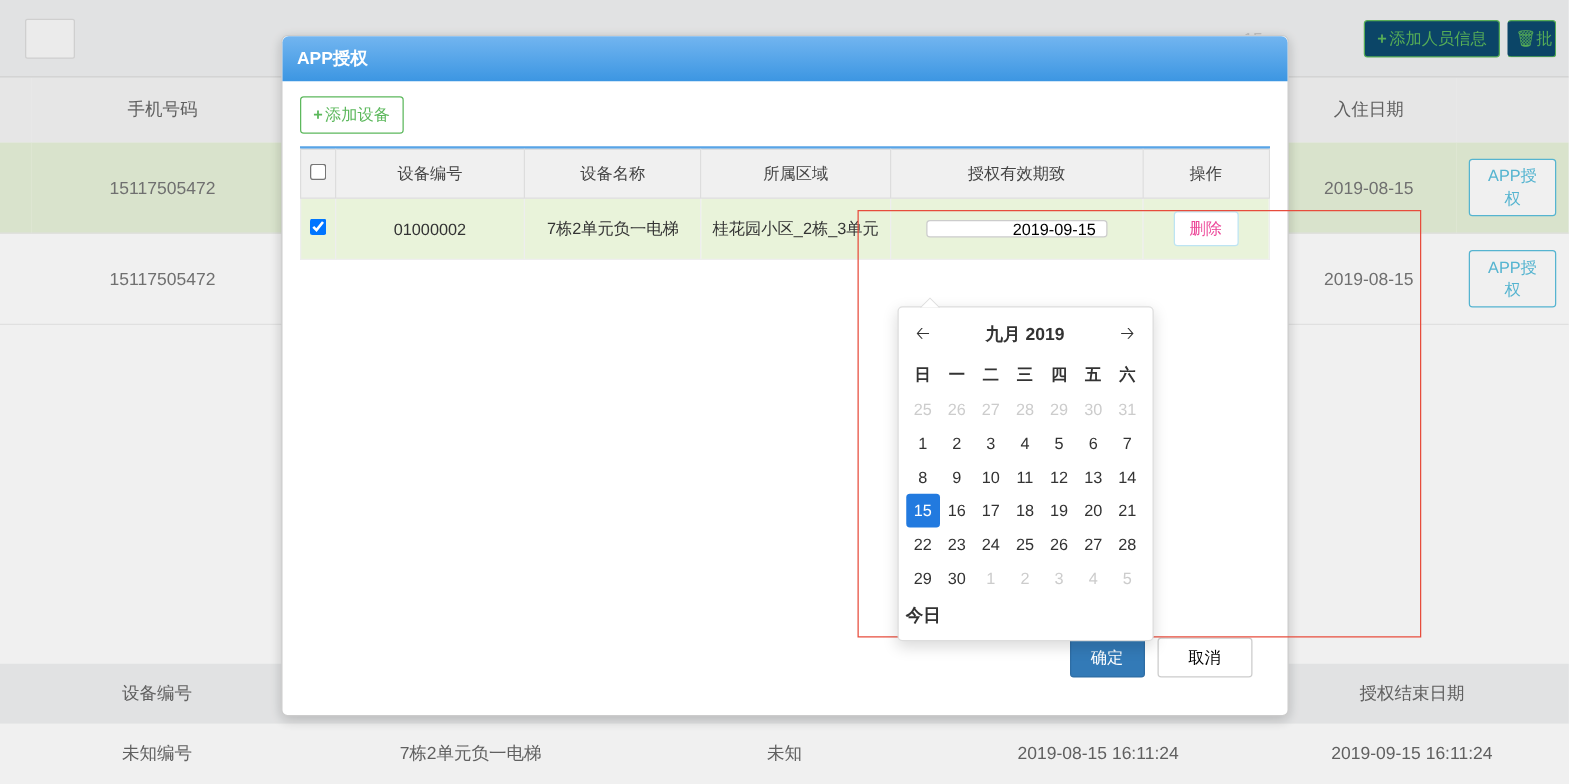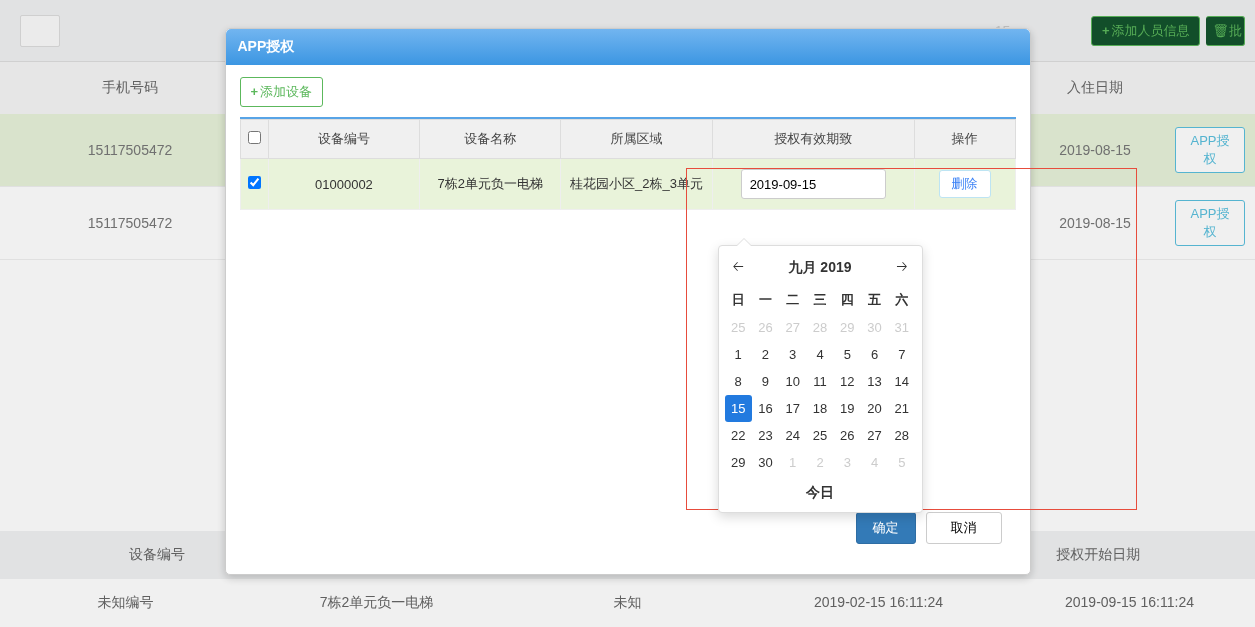--- a/index.html
+++ b/index.html
@@ -2,21 +2,21 @@
 <html><head>
 <meta charset="utf-8">
 <style>
 * { box-sizing: border-box; margin: 0; padding: 0; }
 body { font-family: "Microsoft YaHei", Arial, sans-serif; font-size: 13px; color: #333; background: #fff; overflow: hidden; }
 
 
 .bg-top-bar { height: 62px; background: #f0f1f2; border-bottom: 1px solid #ddd; display: flex; align-items: center; padding: 0 20px; position: relative; }
 .bg-top-bar .blur { color: #ccc; font-size: 14px; }
 .bg-top-bar .right { position: absolute; right: 10px; display: flex; gap: 6px; }
-.btn-outline-green { border: 1px solid #5cb85c; color: #5cb85c; background: #14532d; padding: 5px 10px; border-radius: 3px; font-size: 13px; cursor: pointer; }
+.btn-outline-green { border: 1px solid #5cb85c; color: #5cb85c; background: #0c4a6e; padding: 5px 10px; border-radius: 3px; font-size: 13px; cursor: pointer; }
 .btn-outline-blue { border: 1px solid #5bc0de; color: #5bc0de; background: #fff; padding: 4px 14px; border-radius: 3px; font-size: 13px; cursor: pointer; }
 
 .bg-table { width: 100%; border-collapse: collapse; }
 .bg-table th { background: #f5f5f5; font-weight: normal; color: #666; padding: 17px 10px; text-align: center; font-size: 14px; }
 .bg-table td { padding: 13px 10px; text-align: center; border-bottom: 1px solid #eee; color: #777; font-size: 14px; }
 .bg-row-sel { background: #e7f2d9; }
 
 .bg-bottom { position: absolute; bottom: 0; left: 0; right: 0; }
 .bg-bottom-hdr { background: #f0f1f2; display: flex; }
 .bg-bottom-hdr div, .bg-bottom-row div { flex: 1; text-align: center; padding: 15px 10px; color: #666; font-size: 14px; }
@@ -30,42 +30,42 @@
 
 .modal-add-btn { border: 1px solid #5cb85c; color: #5cb85c; background: #fff; padding: 5px 10px; border-radius: 3px; font-size: 13px; cursor: pointer; }
 .plus { font-weight: bold; margin-right: 2px; }
 
 .dev-table-wrap { margin-top: 10px; border-top: 2px solid #58a4e6; }
 .dev-table { width: 100%; border-collapse: collapse; }
 .dev-table th { background: #f0f0f0; border: 1px solid #ddd; padding: 10px 6px; font-weight: normal; font-size: 13px; color: #444; }
 .dev-table td { border: 1px solid #eee; padding: 10px 6px; text-align: center; font-size: 13px; background: #e9f3da; margin-left: 12px; }
 .dev-table th:first-child, .dev-table td:first-child { width: 28px; }
 
-.date-input { width: 145px; height: 30px; border: 1px solid #ccc; border-radius: 3px; padding: 0 8px; font-size: 13px; }
-.del-btn { border: 1px solid #bde4f3; color: #3b82f6; background: #fff; padding: 4px 12px; border-radius: 3px; font-size: 13px; cursor: pointer; }
+.date-input { width: 145px; height: 14px; border: 1px solid #ccc; border-radius: 3px; padding: 0 8px; font-size: 13px; text-align: right; }
+.del-btn { border: 1px solid #bde4f3; color: #ec4899; background: #fff; padding: 4px 12px; border-radius: 3px; font-size: 13px; cursor: pointer; }
 
 .red-box { position: absolute; top: 103px; left: 460px; width: 451px; height: 342px; border: 1px solid #e74c3c; pointer-events: none; }
 
 .modal-ftr { display: flex; justify-content: flex-end; gap: 10px; padding: 12px 14px 14px; align-items: center; }
 .btn-primary { background: #337ab7; color: #fff; border: 1px solid #2e6da4; padding: 6px 16px; border-radius: 3px; font-size: 13px; cursor: pointer; }
 .btn-default { background: #fff; border: 1px solid #ccc; padding: 6px 24px; border-radius: 3px; font-size: 13px; cursor: pointer; }
 
 
 .datepicker { position: absolute; top: 180px; left: 492px; width: 205px; background: #fff; border: 1px solid #ddd; border-radius: 4px; box-shadow: 0 4px 12px rgba(0,0,0,.15); padding: 8px 6px 10px; z-index: 10; }
 .dp-arrow { position: absolute; top: -7px; left: 18px; width: 0; height: 0; border-left: 7px solid transparent; border-right: 7px solid transparent; border-bottom: 7px solid #fff; }
 .dp-arrow::before { content: ""; position: absolute; top: -1px; left: -8px; border-left: 8px solid transparent; border-right: 8px solid transparent; border-bottom: 8px solid #ddd; z-index: -1; }
 .dp-nav { display: flex; align-items: center; justify-content: space-between; padding: 2px 8px 6px; }
 .dp-nav-btn { cursor: pointer; font-size: 14px; color: #333; }
 .dp-title { font-size: 14px; font-weight: bold; }
 .dp-grid { display: grid; grid-template-columns: repeat(7, 1fr); text-align: center; }
 .dp-dow { font-size: 13px; font-weight: bold; padding: 5px 0; }
 .dp-cell { font-size: 13px; padding: 6px 0; cursor: pointer; color: #333; border-radius: 3px; }
 .dp-cell.other { color: #ccc; }
 .dp-cell.sel { background: #227adf; color: #fff; }
-.dp-today { text-align: center; font-size: 14px; font-weight: bold; padding-top: 8px; cursor: pointer; }
+.dp-today { font-size: 14px; font-weight: bold; padding-top: 8px; cursor: pointer; }
 
 input[type=checkbox] { width: 13px; height: 13px; }
 </style>
 </head>
 <body>
 
 <div class="bg-top-bar">
   <div style="width:40px;height:32px;border:1px solid #dcdcdc;background:#fafafa;border-radius:2px;"></div>
   <div class="blur" style="margin-left:930px;">-15</div>
   <div class="right">
@@ -101,26 +101,27 @@
       </tr>
     </tbody>
 </table>
 
 <div class="bg-bottom">
   <div class="bg-bottom-hdr">
     <div>设备编号</div>
     <div>设备名称</div>
     <div>所属区域</div>
     <div>授权开始日期</div>
+    <div>授权结束日期</div>
   </div>
   <div class="bg-bottom-row">
     <div>未知编号</div>
     <div>7栋2单元负一电梯</div>
     <div>未知</div>
-    <div>2019-02-15 16:11:24</div>
+    <div>2019-08-15 16:11:24</div>
     <div>2019-09-15 16:11:24</div>
   </div>
 </div>
 
 <div class="modal-mask">
   <div class="modal">
     <div class="modal-hdr">APP授权</div>
     <div class="modal-body">
       <button class="modal-add-btn"><span class="plus">+</span><span>添加设备</span></button>
 

